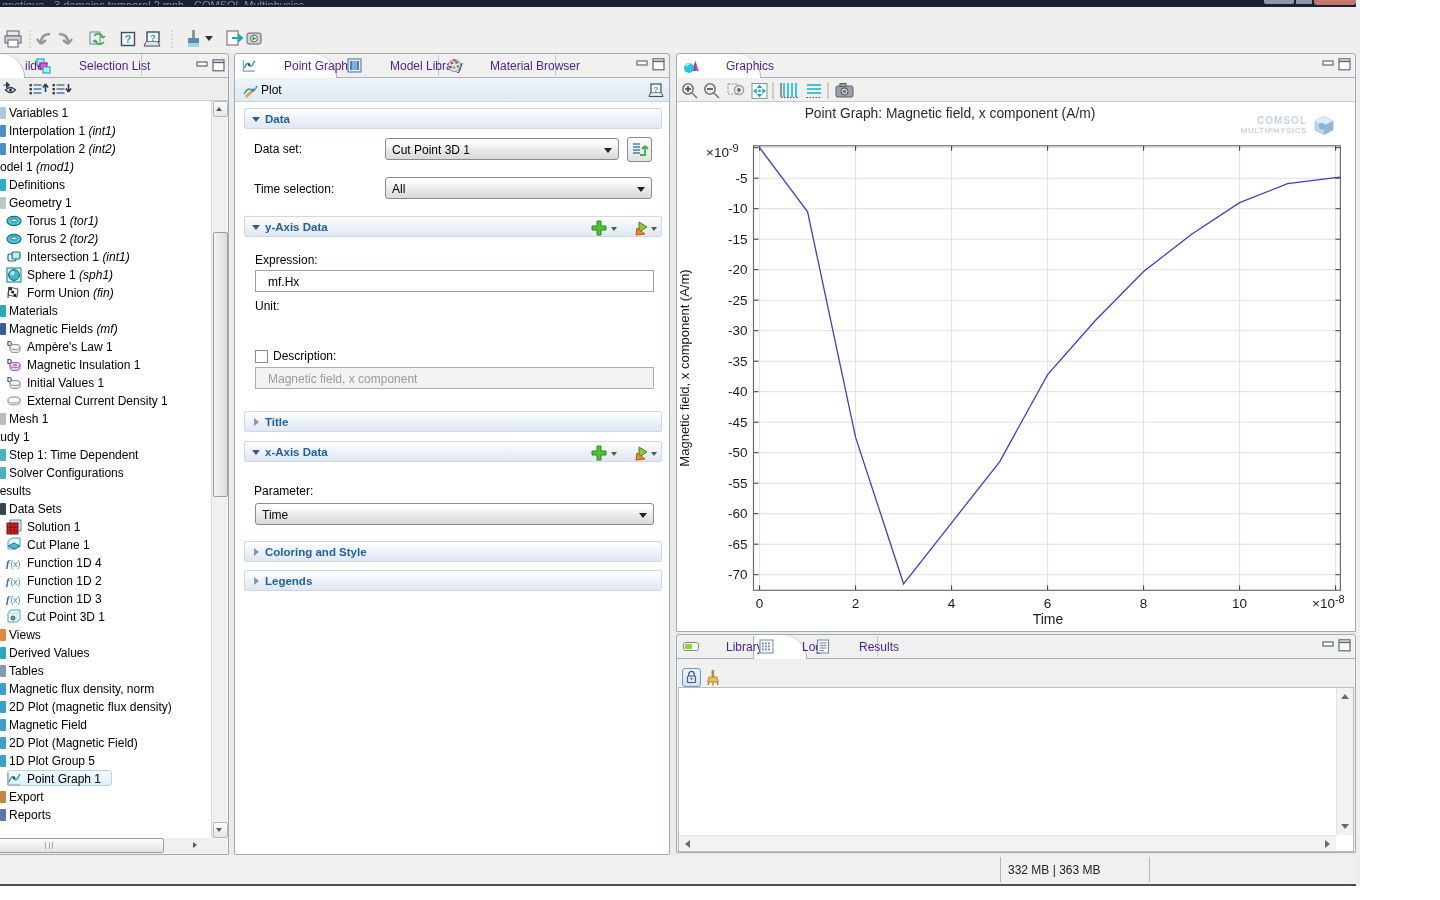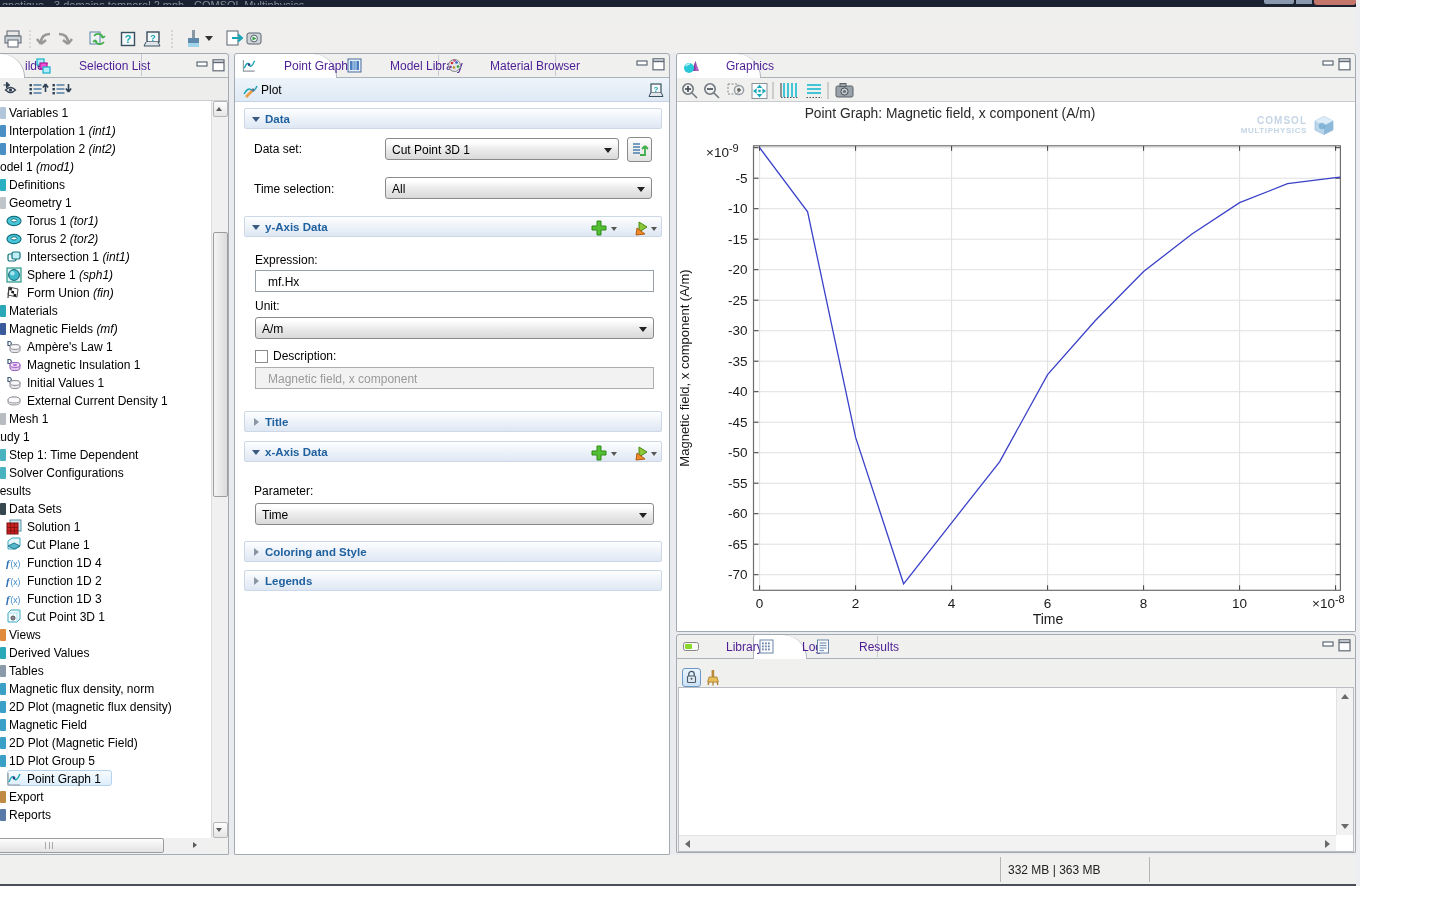--- a/index.html
+++ b/index.html
@@ -500,24 +500,20 @@
           <path d="M48 2 l8 5 -8 5 z" fill="#8ac83a" stroke="#4a8a14"></path>
           <path d="M46 8 l8 6 -9 1 z" fill="#f08a28" stroke="#b05a10"></path>
           <path d="M60 7 l6 0 -3 4 z" fill="#555"></path>
         </svg>
       </div>
       <span class="lbl" style="left:20px;top:151px;">Expression:</span>
       <div class="input" style="left:20px;top:168px;width:399px;">
           <span class="v">mf.Hx</span>
         </div>
       <span class="lbl" style="left:20px;top:197px;">Unit:</span>
-      <div class="combo" style="left:20px;top:215px;width:399px;">
-          <span class="v">A/m</span>
-          <i class="ar"></i>
-        </div>
       <div class="abs" style="left:20px;top:248px;width:13px;height:13px;background:#fff;border:1px solid #8a8a8a;"></div>
       <span class="lbl" style="left:38px;top:247px;">Description:</span>
       <div class="input" style="left:20px;top:265px;width:399px;background:#f2f2f2;border-color:#adadad;">
           <span class="v" style="color:#9a9a9a;">Magnetic field, x component</span>
         </div>
 
       <div class="sect" style="top:339px;">
           <i class="tri-d"></i>
           <span class="t">x-Axis Data</span>
         <svg class="abs" style="left:346px;top:3px" width="70" height="16" viewBox="0 0 70 16">

